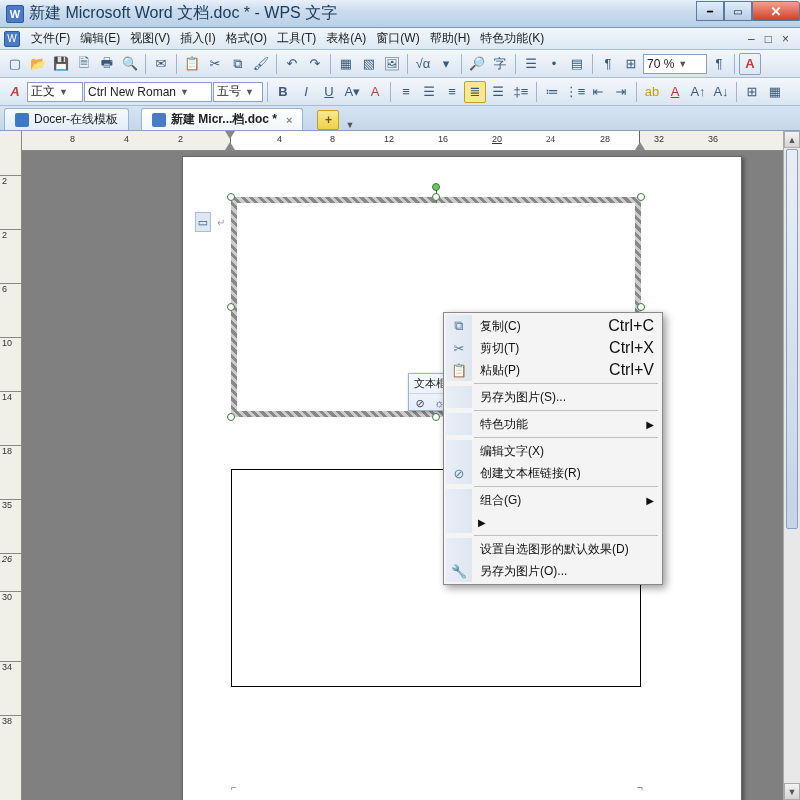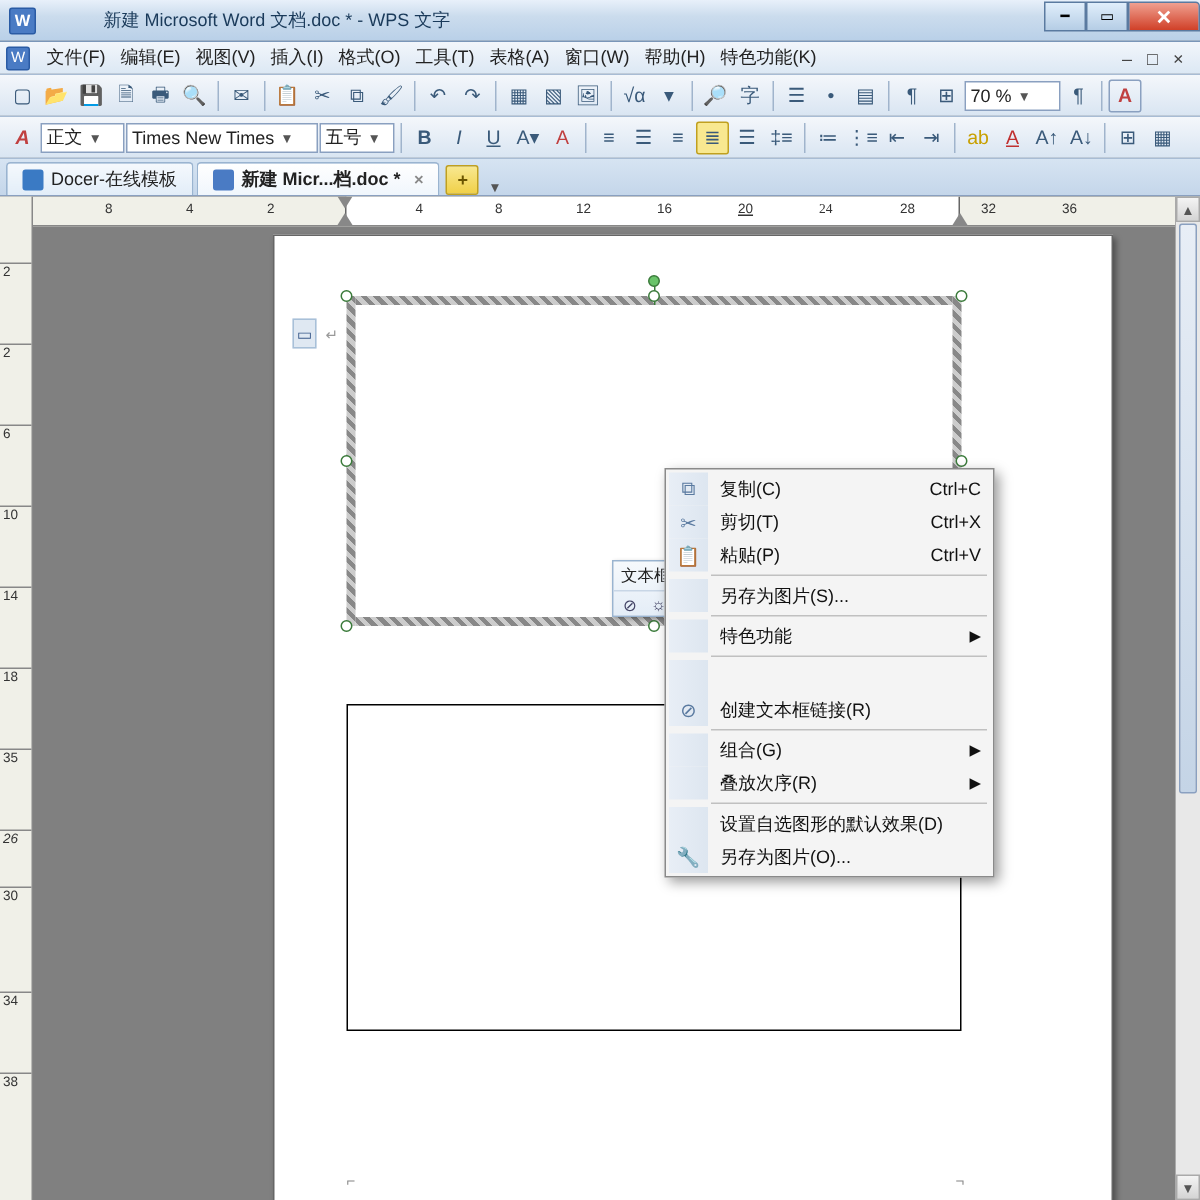--- a/index.html
+++ b/index.html
@@ -1,21 +1,21 @@
 <!DOCTYPE html>
 <html><head>
 <meta charset="utf-8">
 <style>
 * { margin: 0; padding: 0; box-sizing: border-box; font-family: "Microsoft YaHei", SimSun, Arial, sans-serif; font-size: 12px; }
 body { width: 800px; height: 800px; overflow: hidden; background: #d4d0c8; }
 
 
 .titlebar { height: 28px; background: linear-gradient(to bottom, #e8f0fa 0%, #cbdced 40%, #b9d0e8 100%); display: flex; align-items: center; padding-left: 6px; border-bottom: 1px solid #7a96b8; }
 .titlebar .logo { width: 18px; height: 18px; background: #4a7bc4; border: 1px solid #2a5ba4; display: inline-flex; align-items: center; justify-content: center; color: #fff; font-weight: bold; font-size: 11px; border-radius: 2px; margin-right: 5px; }
-.titlebar .title { color: #1a3a5a; font-size: 12px; flex: 1; margin-left: 40px; }
+.titlebar .title { color: #1a3a5a; font-size: 16px; flex: 1; }
 .winbtns { display: flex; height: 20px; margin-top: -5px; }
 .winbtn { width: 28px; height: 20px; border: 1px solid #5a7aa0; display: flex; align-items: center; justify-content: center; font-size: 10px; }
 .winmin { background: linear-gradient(#e0eefb,#b5cde5); }
 .winmax { background: linear-gradient(#e0eefb,#b5cde5); }
 .winclose { background: linear-gradient(#f0a090,#d04028); color:#fff; width:48px; border-top-right-radius:3px; font-size:13px; font-weight:bold;}
 
 
 .menubar { height: 22px; background: linear-gradient(#f2f6fb,#dce8f4); display: flex; align-items: center; padding-left: 4px; border-bottom: 1px solid #a8bcd4; }
 .menubar .mini-logo { width:16px; height:16px; background:#4a7bc4; border:1px solid #2a5ba4; color:#fff; font-size:10px; display:flex; align-items:center; justify-content:center; border-radius:2px; margin-right:6px; }
 .menubar .m { padding: 0 5px; color:#222; cursor:default; }
@@ -24,21 +24,21 @@
 
 
 .toolbar { height: 28px; background: linear-gradient(#f4f7fb,#d9e5f2); display:flex; align-items:center; padding:0 4px; border-bottom:1px solid #a8bcd4; gap:1px; }
 .tb-sep { width:1px; height:20px; background:#a0b4cc; margin:0 3px; }
 .tb-btn { width:22px; height:22px; display:inline-flex; align-items:center; justify-content:center; border:1px solid transparent; border-radius:2px; font-size:13px; color:#3a5a7a; cursor:default; }
 .combo { height:20px; background:#fff; border:1px solid #8aa0c0; display:flex; align-items:center; padding:0 3px; font-size:12px; color:#222; }
 .combo .dd { margin-left:4px; color:#555; font-size:9px; }
 
 
 .tabstrip { height: 25px; background: linear-gradient(#d6e4f2,#c4d6ea); display:flex; align-items:flex-end; padding-left:4px; border-bottom:1px solid #8aa0c0; }
-.tab { height:22px; padding:0 10px; display:flex; align-items:center; gap:5px; background: linear-gradient(#f5f9fd,#e2edf8); border:1px solid #9ab4d0; border-bottom:none; border-top-left-radius:3px; border-top-right-radius:3px; margin-right:2px; color:#222; }
+.tab { height:22px; padding:0 10px; display:flex; align-items:center; gap:5px; background: linear-gradient(#f5f9fd,#e2edf8); border:1px solid #9ab4d0; border-bottom:none; border-top-left-radius:3px; border-top-right-radius:3px; margin-right:12px; color:#222; }
 .tab.active { background: linear-gradient(#ffffff,#f0f6fc); font-weight:bold; }
 .tab .tabicon { width:14px; height:14px; display:inline-block; }
 .tab .tabclose { color:#888; font-size:11px; margin-left:4px; }
 .tab-add { width:22px; height:20px; background:linear-gradient(#f8e890,#f0d048); border:1px solid #c0a020; display:flex; align-items:center; justify-content:center; font-weight:bold; color:#6a5400; margin-left:2px; border-radius:2px; }
 .tab-dd { margin-left:2px; color:#555; font-size:9px; padding:0 4px; }
 
 
 .workarea { position:relative; height: calc(800px - 28px - 22px - 28px - 28px - 25px); display:flex; background:#808080; }
 .vruler { width:22px; background:#f0f0e8; border-right:1px solid #888; position:relative; }
 .vruler .tick { position:absolute; left:0; right:0; border-top:1px solid #888; font-size:9px; color:#333; padding-left:2px; }
@@ -61,21 +61,21 @@
 .small-toolbar .row { display:flex; padding:1px 2px; gap:1px; }
 .small-toolbar .ic { width:18px; height:16px; display:flex; align-items:center; justify-content:center; font-size:11px; color:#446; }
 .second-box { position:absolute; left:48px; top:312px; width:410px; height:218px; border:1.5px solid #000; }
 .marks { position:absolute; font-size:10px; color:#888; }
 
 
 .context { position:absolute; left:443px; top:181px; width:220px; background:#f4f4f4; border:1px solid #8a8a8a; box-shadow:3px 3px 8px rgba(0,0,0,.4); z-index:100; padding:2px; }
 .context .row { display:flex; align-items:center; height:22px; padding:0 6px 0 0;}
 .context .iconcol { width:26px; display:flex; align-items:center; justify-content:center; font-size:13px; color:#5a7aa0; background:linear-gradient(to right,#e8eef6,#dde6f0); align-self:stretch; }
 .context .lbl { flex:1; padding-left:8px; color:#111; }
-.context .sc { color:#111; padding-left:10px; font-size:12px; }
+.context .sc { color:#111; padding-left:10px; font-size:16px; }
 .context .arrow { color:#111; font-size:10px; padding-left:6px; }
 .context .sep { height:1px; background:#c0c0c0; margin:2px 2px 2px 28px; }
 
 .vscroll { position:absolute; right:0; top:0; bottom:0; width:17px; background:#e8e8e8; border-left:1px solid #aaa; }
 .vscroll .ar { height:17px; background:linear-gradient(#f4f4f4,#d4d4d4); border:1px solid #aaa; display:flex; align-items:center; justify-content:center; font-size:9px; color:#555;}
 .vscroll .thumb { position:absolute; left:2px; right:2px; background:linear-gradient(#e8eef6,#c4d4e6); border:1px solid #8aa0c0; border-radius:2px; }
 </style>
 </head>
 <body>
 
@@ -151,21 +151,21 @@
   <span class="tb-btn" style="border:1px solid #8aa0c0;color:#c04040;font-weight:bold;">A</span>
 </div>
 
 <div class="toolbar">
   <span class="tb-btn" style="color:#c04040;font-style:italic;font-weight:bold;">A</span>
   <div class="combo" style="width:56px;">
     <span>正文</span>
     <span class="dd">▼</span>
   </div>
   <div class="combo" style="width:128px;">
-    <span>Times New Times</span>
+    <span>Ctrl New Roman</span>
     <span class="dd">▼</span>
   </div>
   <div class="combo" style="width:50px;">
     <span>五号</span>
     <span class="dd">▼</span>
   </div>
   <span class="tb-sep"></span>
   <span class="tb-btn" style="font-weight:bold;">B</span>
   <span class="tb-btn" style="font-style:italic;">I</span>
   <span class="tb-btn" style="text-decoration:underline;">U</span>
@@ -306,34 +306,34 @@
     </div>
     <div class="sep"></div>
     <div class="row">
       <span class="iconcol"></span>
       <span class="lbl">特色功能</span>
       <span class="arrow">▶</span>
     </div>
     <div class="sep"></div>
     <div class="row">
       <span class="iconcol"></span>
+      <span class="lbl">编辑文字(X)</span>
     </div>
     <div class="row">
       <span class="iconcol">⊘</span>
       <span class="lbl">创建文本框链接(R)</span>
     </div>
     <div class="sep"></div>
     <div class="row">
       <span class="iconcol"></span>
       <span class="lbl">组合(G)</span>
       <span class="arrow">▶</span>
     </div>
     <div class="row">
       <span class="iconcol"></span>
-      <span class="lbl">叠放次序(R)</span>
       <span class="arrow">▶</span>
     </div>
     <div class="sep"></div>
     <div class="row">
       <span class="iconcol"></span>
       <span class="lbl">设置自选图形的默认效果(D)</span>
     </div>
     <div class="row">
       <span class="iconcol">🔧</span>
       <span class="lbl">另存为图片(O)...</span>

